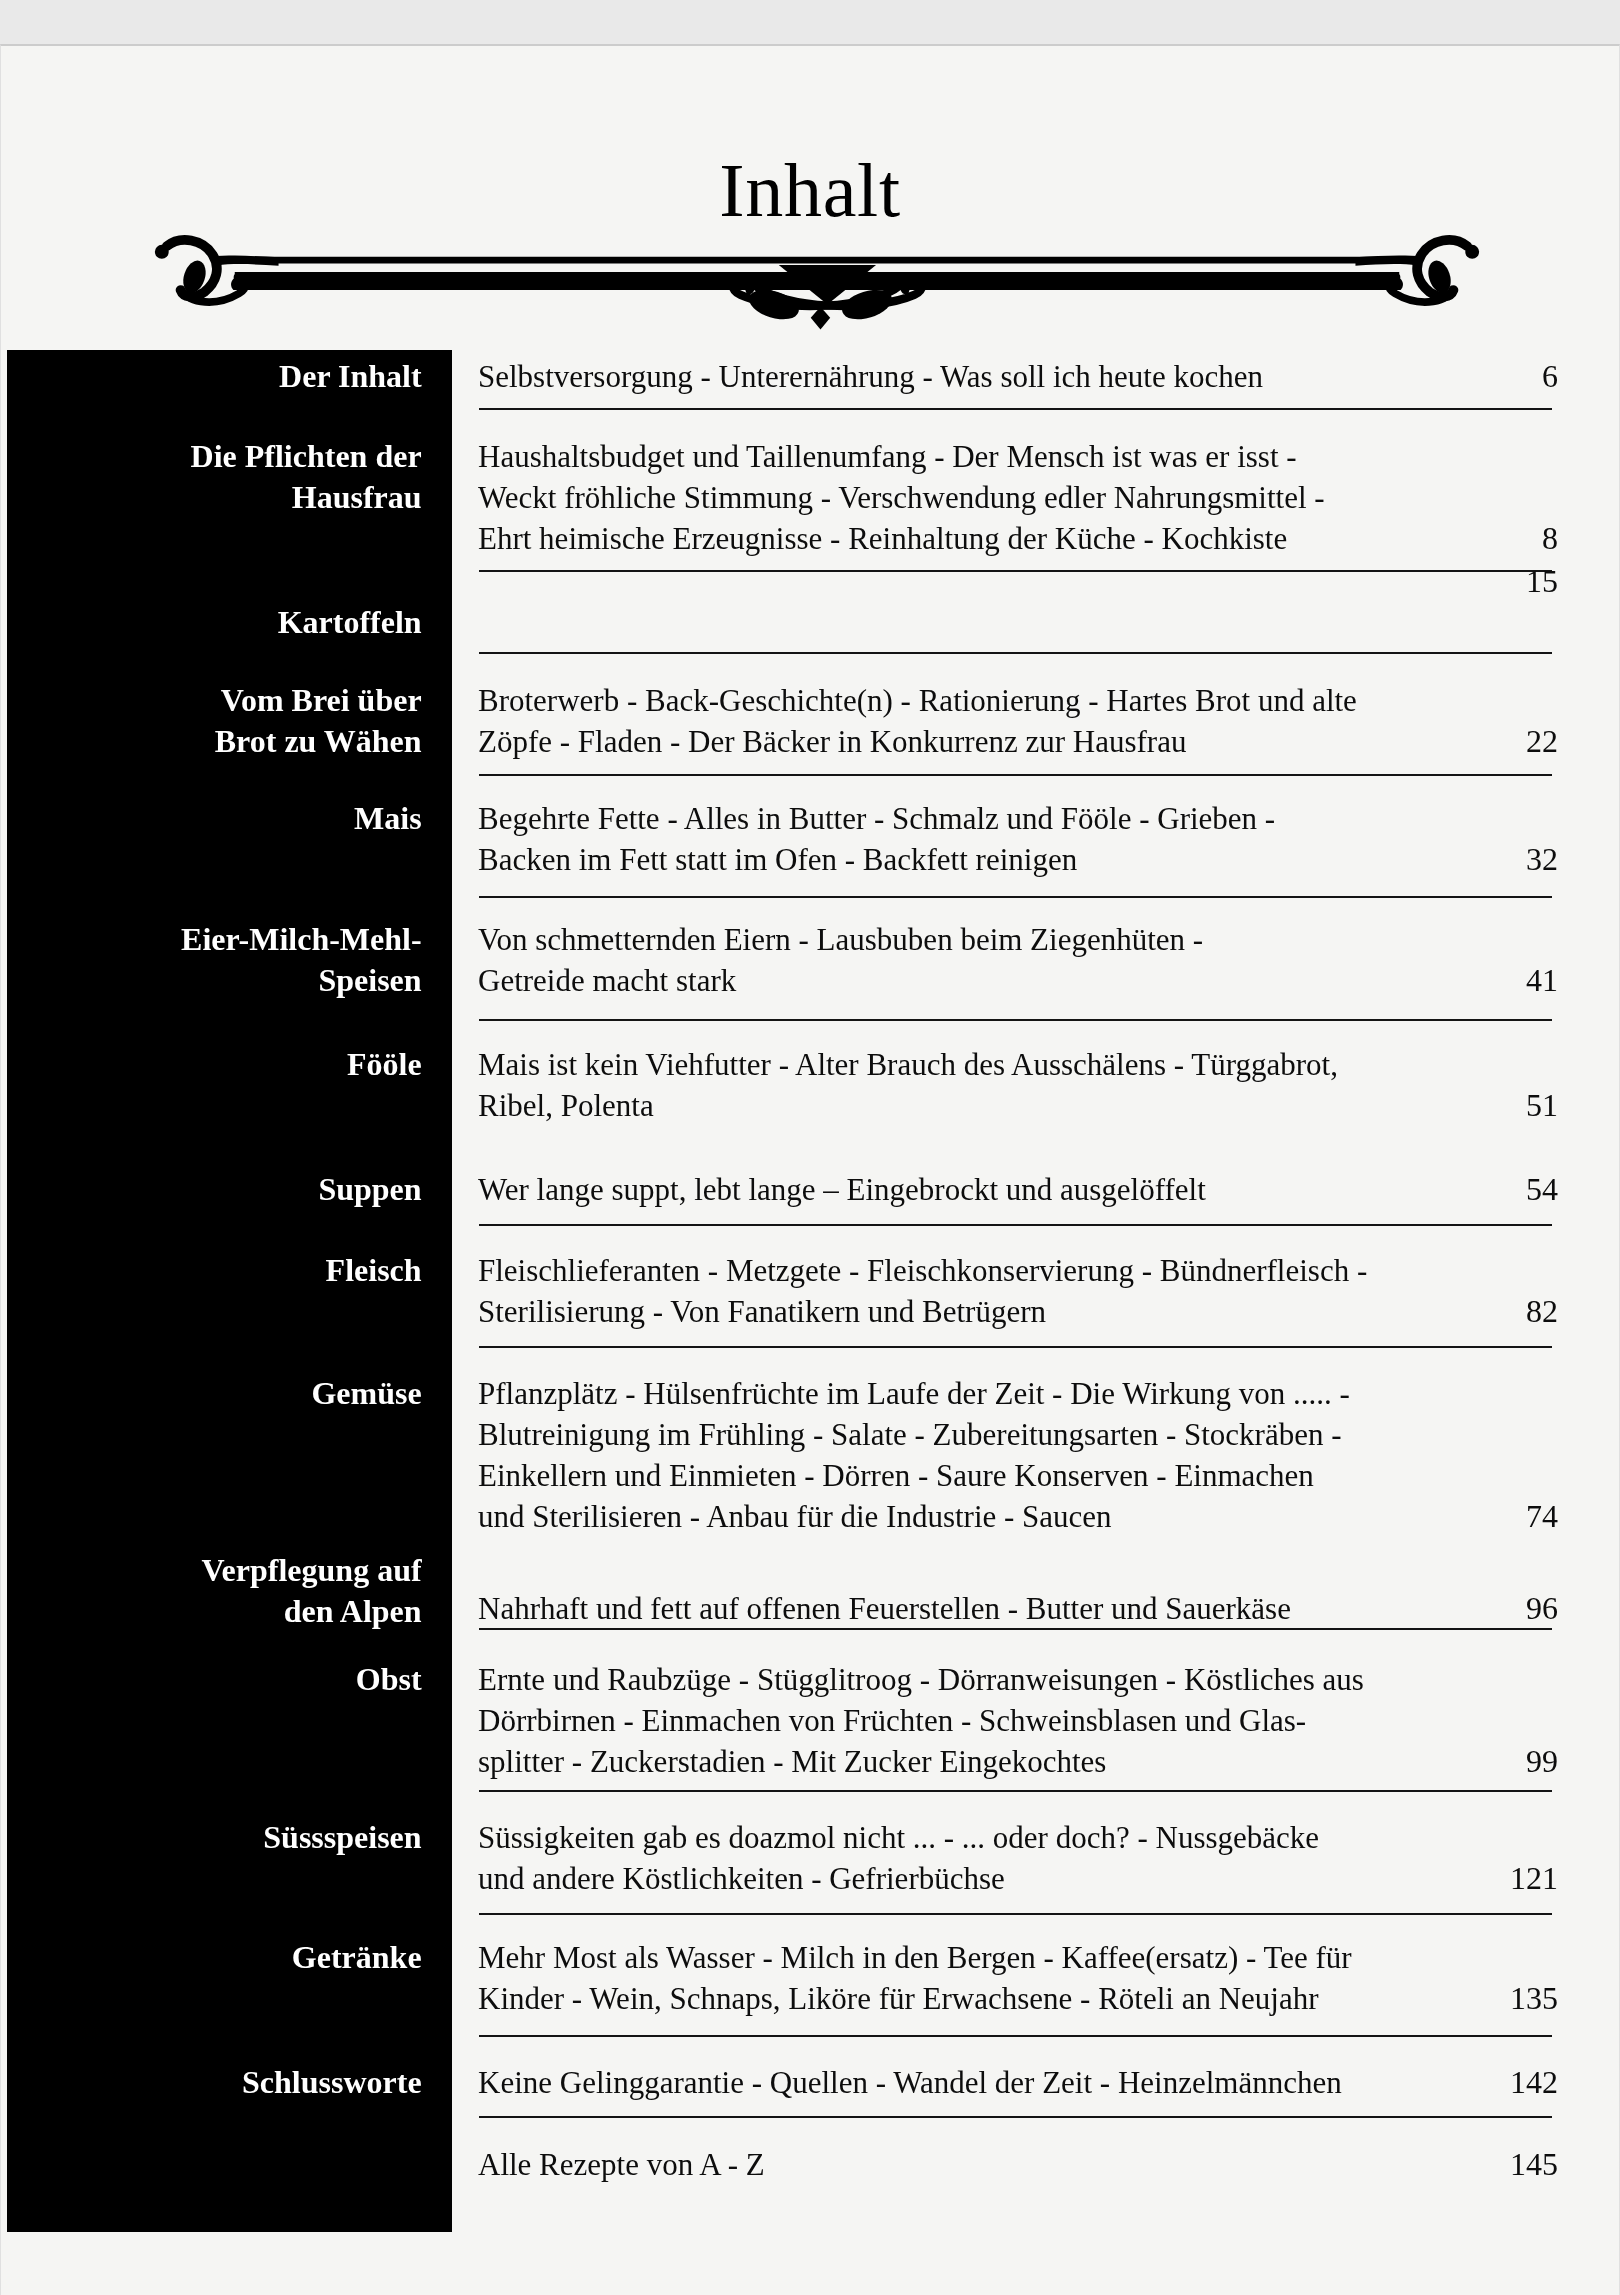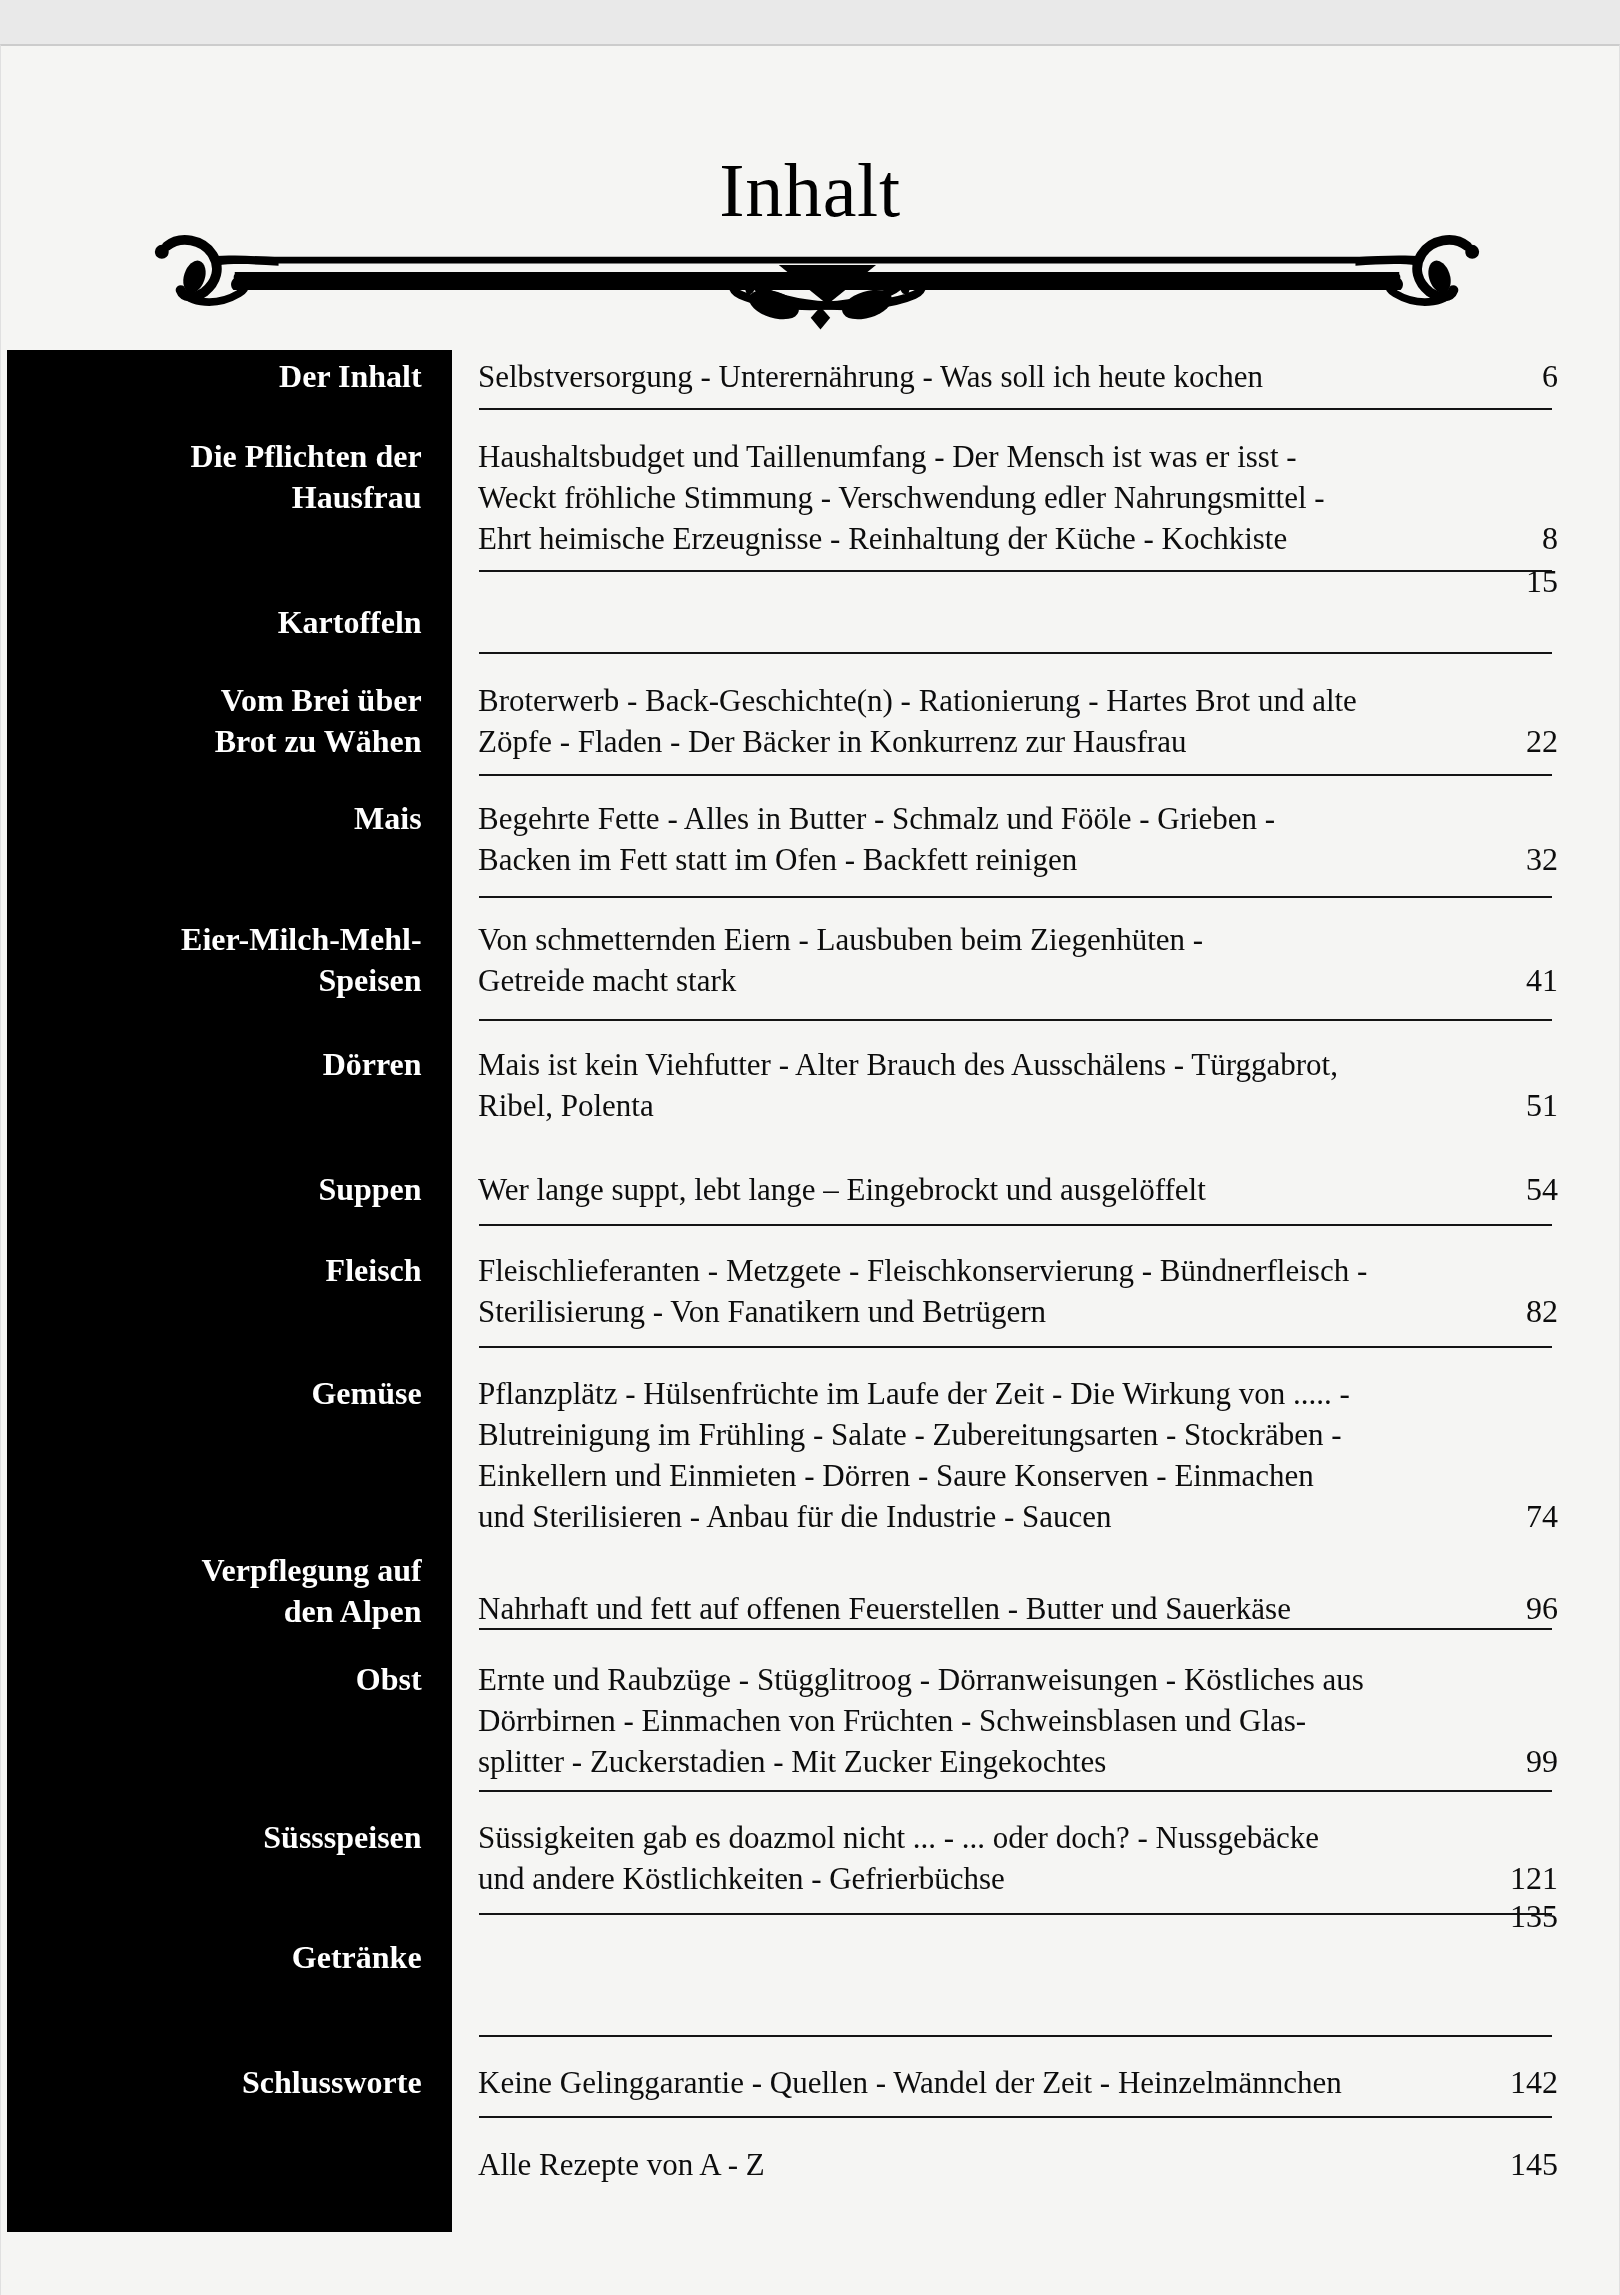--- a/index.html
+++ b/index.html
@@ -162,21 +162,21 @@
     <div class="desc"><span>Begehrte Fette - Alles in Butter - Schmalz und Fööle - Grieben -
 Backen im Fett statt im Ofen - Backfett reinigen</span><span class="pagenum">32</span></div>
   </div>
   <div class="row r6">
     <div class="chapter">Eier-Milch-Mehl-
 Speisen</div>
     <div class="desc"><span>Von schmetternden Eiern - Lausbuben beim Ziegenhüten -
 Getreide macht stark</span><span class="pagenum">41</span></div>
   </div>
   <div class="row r7">
-    <div class="chapter">Dörren</div>
+    <div class="chapter">Fööle</div>
     <div class="desc"><span>Mais ist kein Viehfutter - Alter Brauch des Ausschälens - Türggabrot,
 Ribel, Polenta</span><span class="pagenum">51</span></div>
   </div>
   <div class="row r8">
     <div class="chapter">Suppen</div>
     <div class="desc"><span>Wer lange suppt, lebt lange – Eingebrockt und ausgelöffelt</span><span class="pagenum">54</span></div>
   </div>
   <div class="row r9">
     <div class="chapter">Fleisch</div>
     <div class="desc"><span>Fleischlieferanten - Metzgete - Fleischkonservierung - Bündnerfleisch -
@@ -200,21 +200,22 @@
 Dörrbirnen - Einmachen von Früchten - Schweinsblasen und Glas-
 splitter - Zuckerstadien - Mit Zucker Eingekochtes</span><span class="pagenum">99</span></div>
   </div>
   <div class="row r13">
     <div class="chapter">Süssspeisen</div>
     <div class="desc"><span>Süssigkeiten gab es doazmol nicht ... - ... oder doch? - Nussgebäcke
 und andere Köstlichkeiten - Gefrierbüchse</span><span class="pagenum">121</span></div>
   </div>
   <div class="row r14">
     <div class="chapter">Getränke</div>
-    <div class="desc"><span class="pagenum">135</span></div>
+    <div class="desc"><span>Mehr Most als Wasser - Milch in den Bergen - Kaffee(ersatz) - Tee für
+Kinder - Wein, Schnaps, Liköre für Erwachsene - Röteli an Neujahr</span><span class="pagenum">135</span></div>
   </div>
   <div class="row r15">
     <div class="chapter">Schlussworte</div>
     <div class="desc"><span>Keine Gelinggarantie - Quellen - Wandel der Zeit - Heinzelmännchen</span><span class="pagenum">142</span></div>
   </div>
   <div class="row r16">
     <div class="chapter"></div>
     <div class="desc"><span>Alle Rezepte von A - Z</span><span class="pagenum">145</span></div>
   </div>
 

